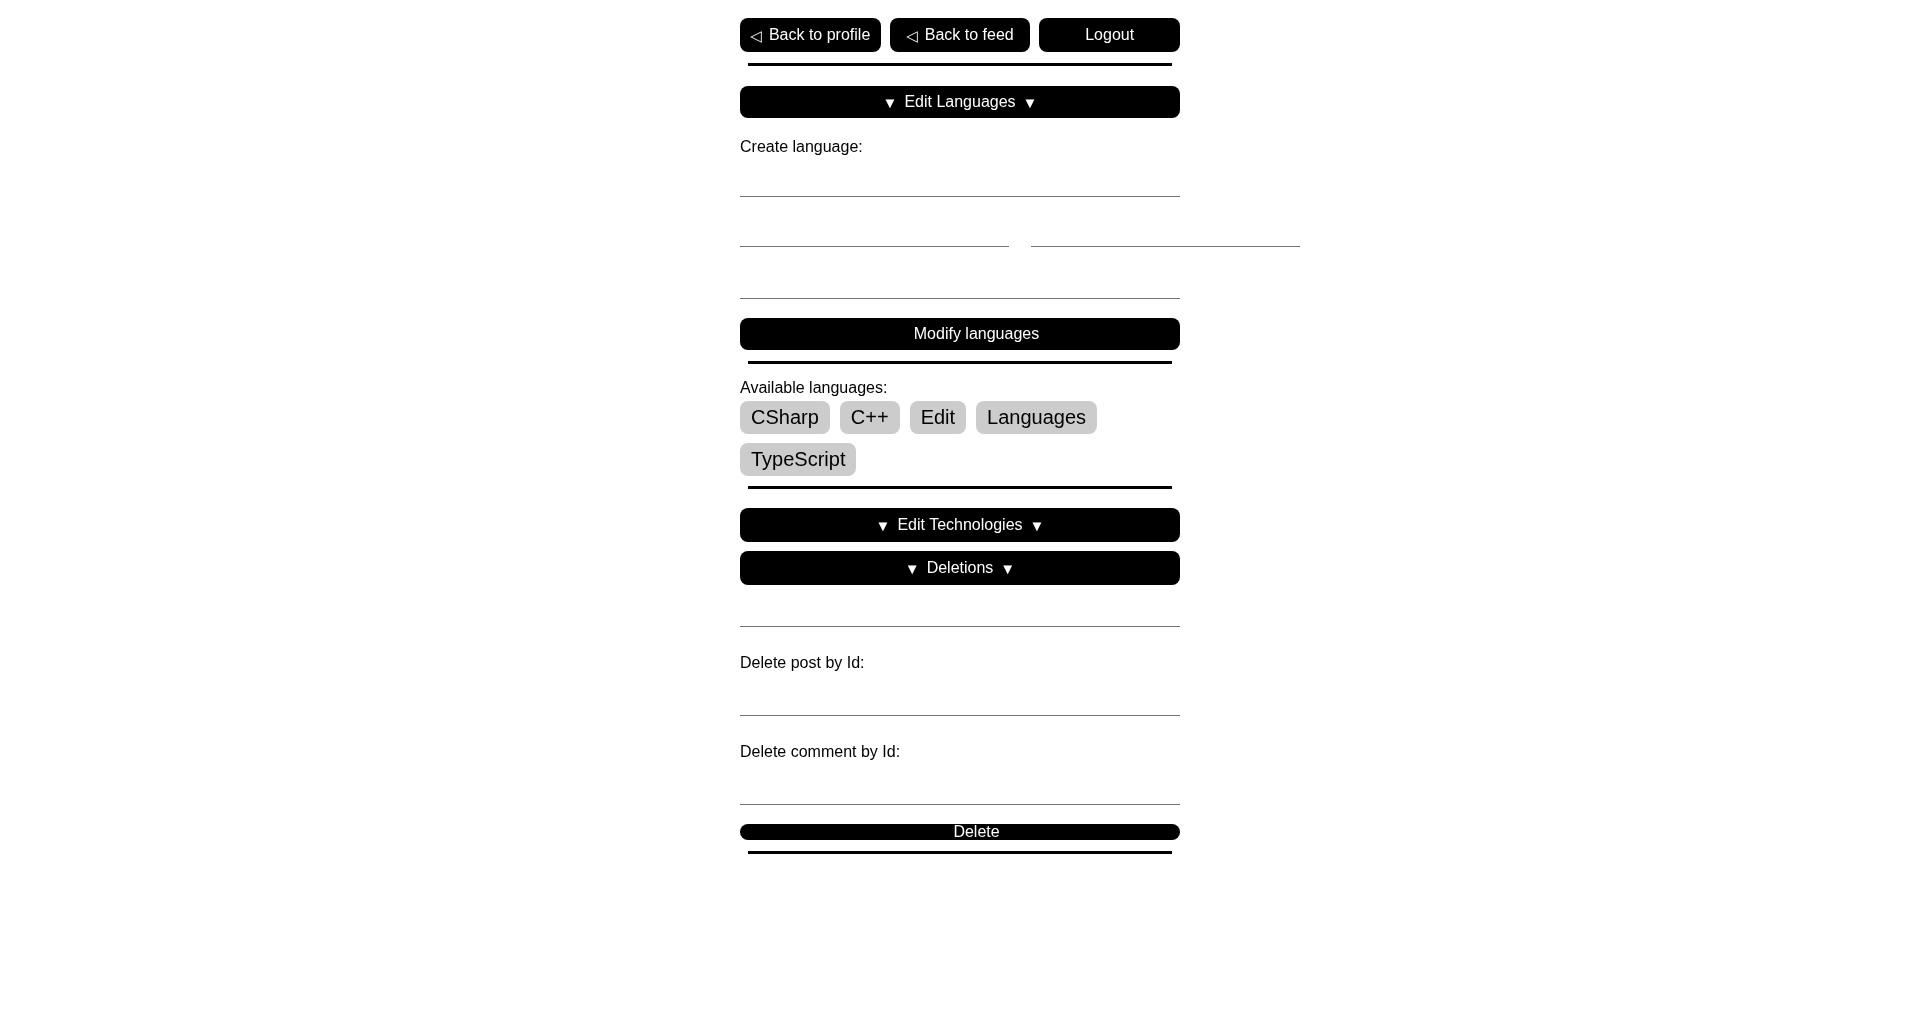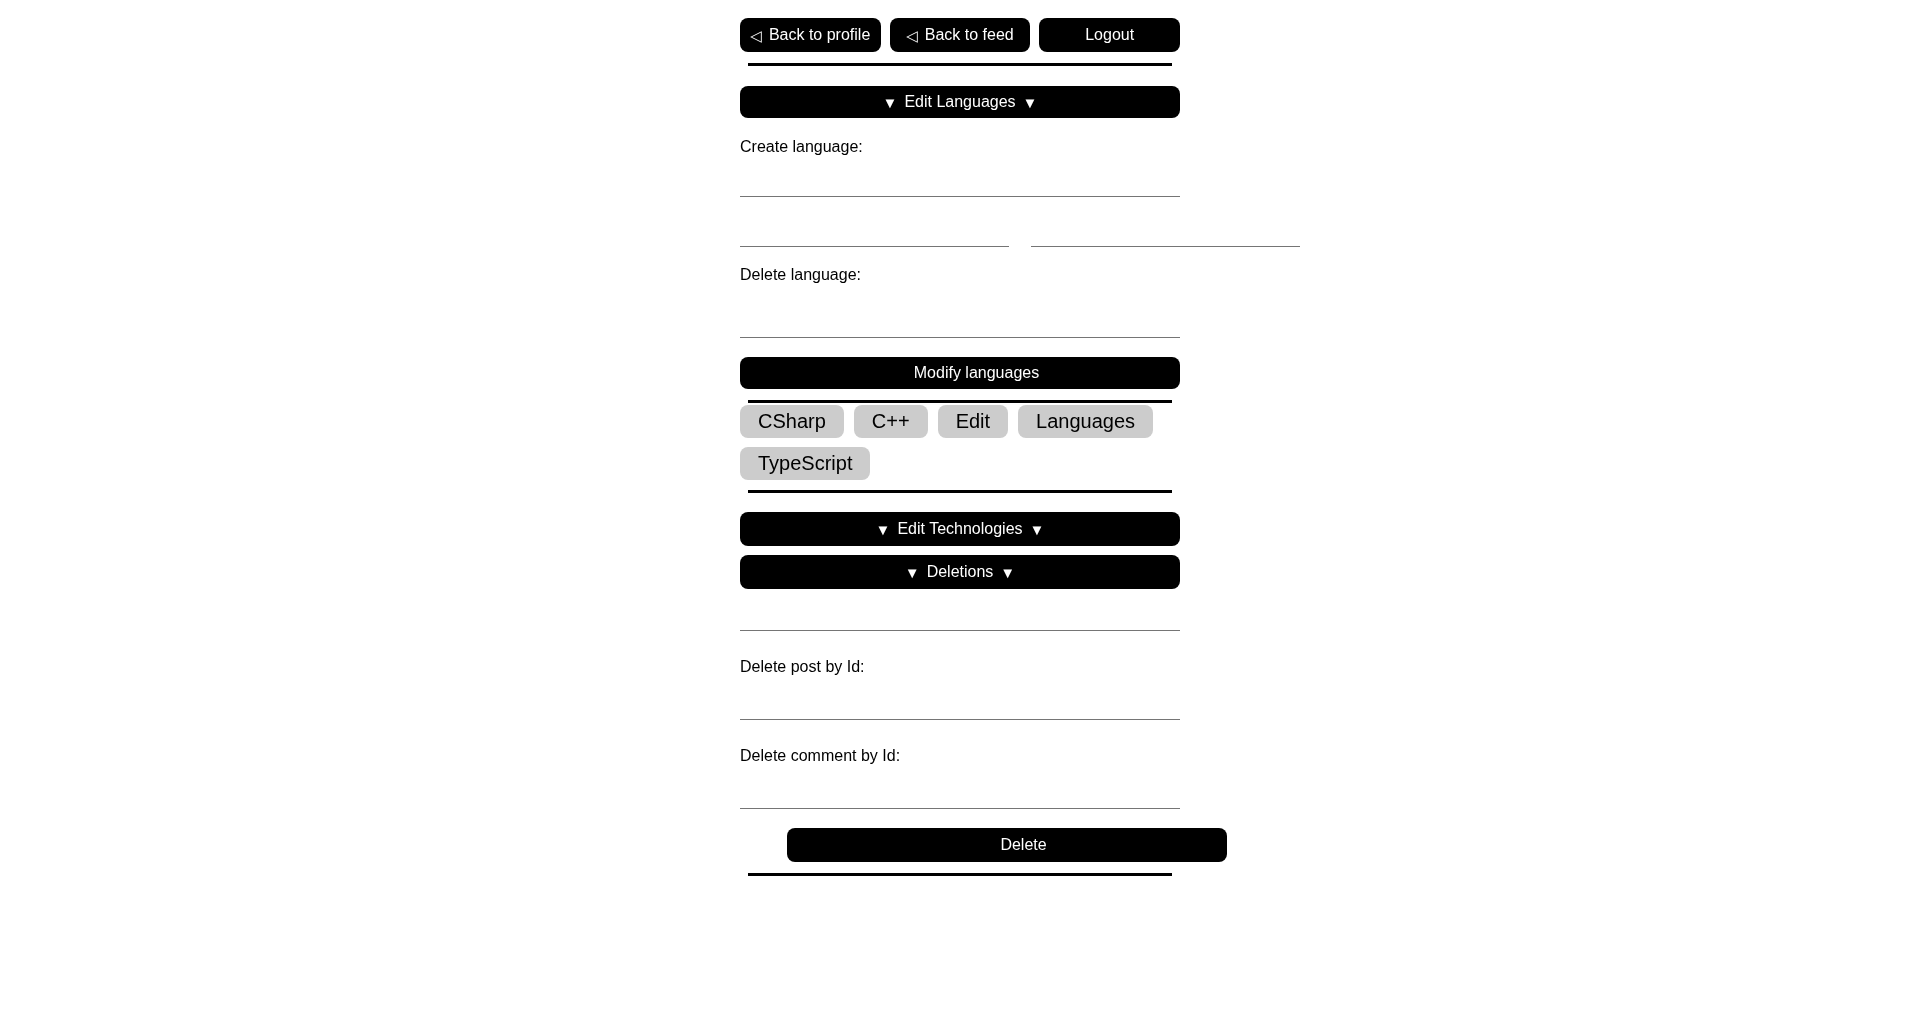--- a/index.html
+++ b/index.html
@@ -82,33 +82,33 @@
     display: flex;
     gap: 22px;
   }
   .update-row .underline-input { flex: 1; width: auto; }
   .btn.full {
     width: 100%;
     height: 32px;
     margin-top: 19px;
     padding-left: 33px;
   }
-  .btn.full.delete-btn { height: 34px; margin-left: 47px; }
+  .btn.full.delete-btn { height: 16px; }
   .tags {
     display: flex;
     flex-wrap: wrap;
     gap: 9px 10px;
     margin-top: 2px;
   }
   .tag {
     display: inline-block;
     background: #cccccc;
     color: #000000;
     border-radius: 8px;
-    padding: 5px 18px;
+    padding: 5px 11px;
     font-size: 20px;
     line-height: 23px;
   }
 </style>
 </head>
 <body>
 
 <div class="container">
 
   <div class="btn-row">
@@ -134,29 +134,29 @@
   </button>
 
   <label class="field-label">Create language:</label>
   <input type="text" class="underline-input create" value="" style="">
 
   <div class="update-row">
     <input type="text" class="underline-input half" value="" style="">
     <input type="text" class="underline-input half" value="" style="">
   </div>
 
-  <label class="field-label delete-lang">Delete language:</label>
   <input type="text" class="underline-input delete-lang" value="" style="">
 
   <button class="btn full">
     <span>Modify languages</span>
   </button>
 
   <hr class="thick">
 
+  <label class="field-label available">Available languages:</label>
   <div class="tags">
     <span class="tag">CSharp</span>
     <span class="tag">C++</span>
     <span class="tag">Edit</span>
     <span class="tag">Languages</span>
     <span class="tag">TypeScript</span>
   </div>
 
   <hr class="thick after-tags">
 

